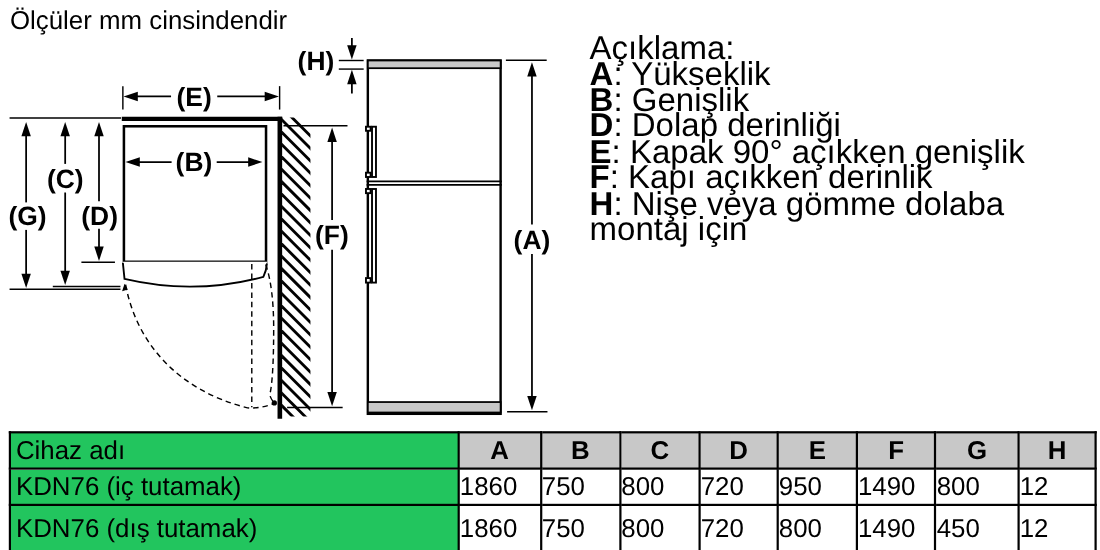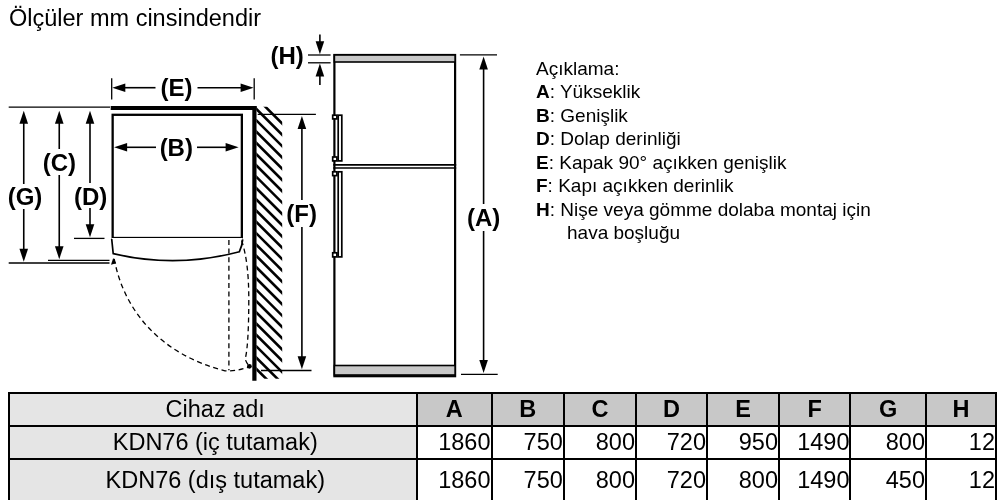--- a/index.html
+++ b/index.html
@@ -1,26 +1,26 @@
 <!DOCTYPE html>
 <html><head>
 <meta charset="utf-8">
 <style>
   html,body{margin:0;padding:0;background:#fff;}
   body{width:1000px;height:500px;position:relative;font-family:"Liberation Sans",sans-serif;color:#000;overflow:hidden;}
   .abs{position:absolute;}
   #title{left:9px;top:7px;font-size:23.5px;line-height:23px;white-space:nowrap;}
-  #legend{left:536px;top:32.5px;font-size:19px;line-height:23.5px;margin-top:24px;}
+  #legend{left:536px;top:32.5px;font-size:30px;line-height:23.5px;}
   #legend .ind{padding-left:31px;}
   table{border-collapse:collapse;table-layout:fixed;font-size:23.5px;}
   #tbl{left:7.5px;top:391.5px;}
   td,th{border:2px solid #000;padding:0;margin:0;white-space:nowrap;overflow:hidden;}
   th{background:#c8c8c8;font-weight:bold;text-align:center;}
-  .name{text-align:center;padding-left:5px;background:#e5e5e5;font-weight:normal;}
-  td{text-align:right;}
+  .name{text-align:left;padding-left:5px;background:#22c55e;font-weight:normal;}
+  td{text-align:left;}
 </style>
 </head>
 <body>
 <div class="abs" id="title">Ölçüler mm cinsindendir</div>
 
 <svg class="abs" style="left:0;top:0" width="1000" height="392" viewBox="0 0 1000 392">
   <defs>
     <clipPath id="hc">
         <rect x="256.4" y="106.8" width="25.8" height="271.9"></rect>
       </clipPath>
@@ -168,21 +168,20 @@
 </svg>
 
 <div class="abs" id="legend">
   <div>Açıklama:</div>
   <div><b>A</b>: Yükseklik</div>
   <div><b>B</b>: Genişlik</div>
   <div><b>D</b>: Dolap derinliği</div>
   <div><b>E</b>: Kapak 90° açıkken genişlik</div>
   <div><b>F</b>: Kapı açıkken derinlik</div>
   <div><b>H</b>: Nişe veya gömme dolaba montaj için</div>
-  <div class="ind">hava boşluğu</div>
 </div>
 
 <table class="abs" id="tbl">
   <colgroup>
     <col style="width:408.5px">
     <col style="width:74.5px">
       <col style="width:72.3px">
       <col style="width:72.2px">
       <col style="width:71px">
     <col style="width:72px">

